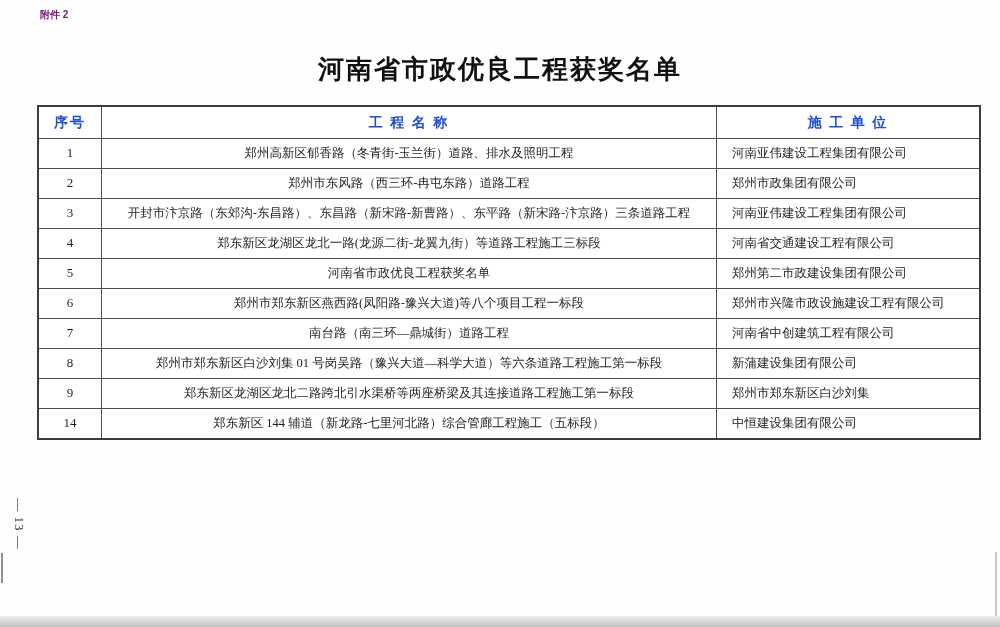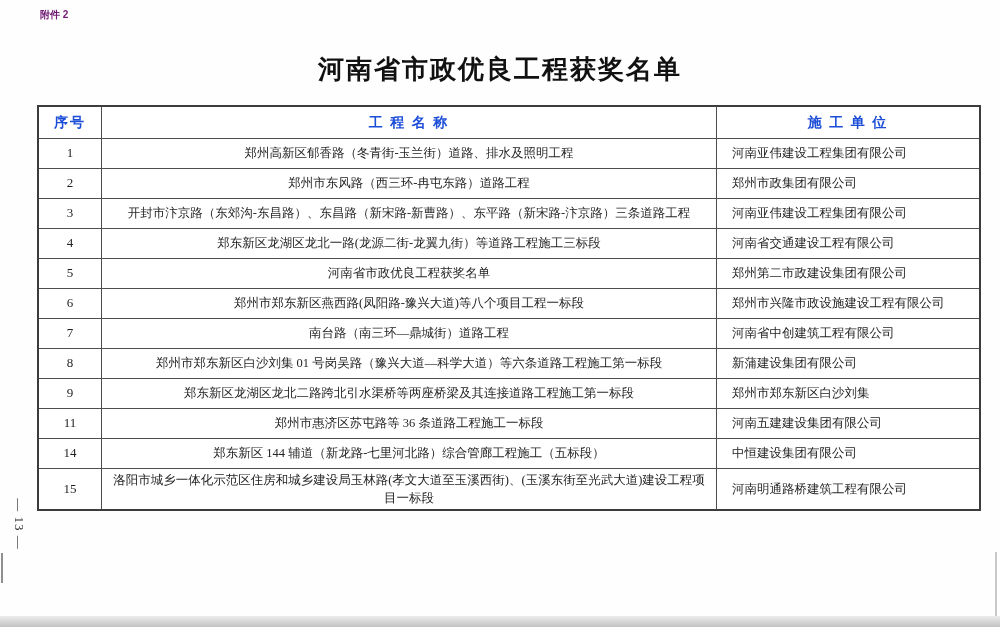--- a/index.html
+++ b/index.html
@@ -119,33 +119,23 @@
           <td class="cell-no">8</td>
           <td class="cell-project">郑州市郑东新区白沙刘集 01 号岗吴路（豫兴大道—科学大道）等六条道路工程施工第一标段</td>
           <td class="cell-company">新蒲建设集团有限公司</td>
         </tr>
         <tr>
           <td class="cell-no">9</td>
           <td class="cell-project">郑东新区龙湖区龙北二路跨北引水渠桥等两座桥梁及其连接道路工程施工第一标段</td>
           <td class="cell-company">郑州市郑东新区白沙刘集</td>
         </tr>
         <tr>
-          <td class="cell-no">11</td>
-          <td class="cell-project">郑州市惠济区苏屯路等 36 条道路工程施工一标段</td>
-          <td class="cell-company">河南五建建设集团有限公司</td>
-        </tr>
-        <tr>
           <td class="cell-no">14</td>
           <td class="cell-project">郑东新区 144 辅道（新龙路-七里河北路）综合管廊工程施工（五标段）</td>
           <td class="cell-company">中恒建设集团有限公司</td>
-        </tr>
-        <tr>
-          <td class="cell-no">15</td>
-          <td class="cell-project">洛阳市城乡一体化示范区住房和城乡建设局玉林路(孝文大道至玉溪西街)、(玉溪东街至光武大道)建设工程项目一标段</td>
-          <td class="cell-company">河南明通路桥建筑工程有限公司</td>
         </tr>
       </tbody>
   </table>
 
   <div class="page-num">— 13 —</div>
 
   <div class="scan-mark-left"></div>
   <div class="scan-mark-right"></div>
   <div class="scan-edge-bottom"></div>
 

